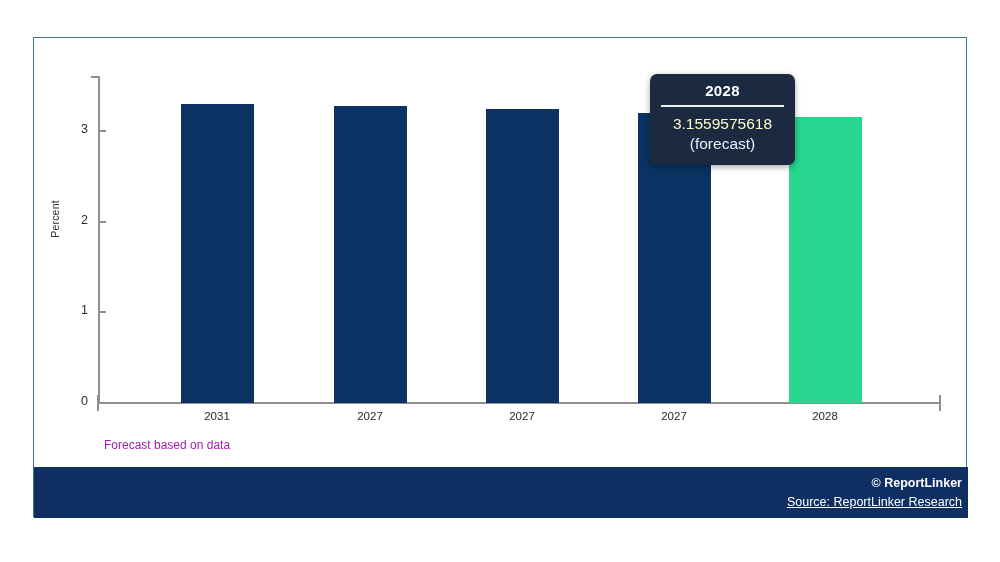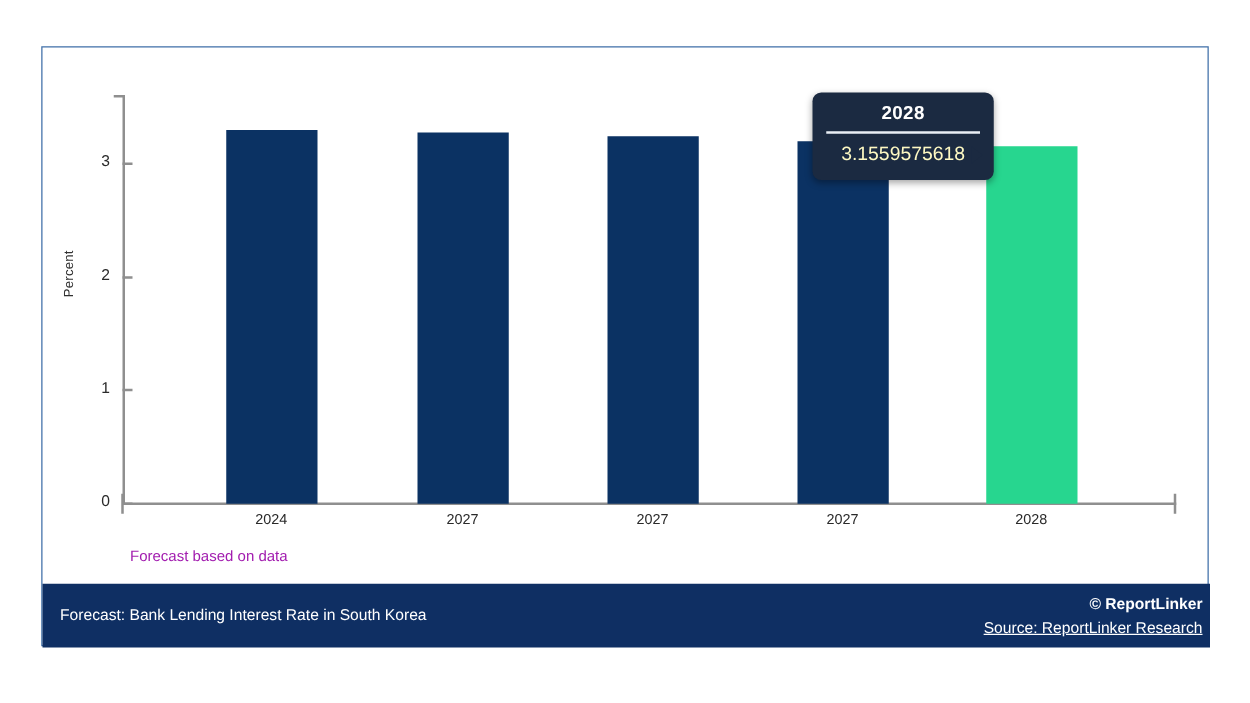--- a/index.html
+++ b/index.html
@@ -263,39 +263,39 @@
       <div class="bar" id="bar-2" style="left: 452px; height: 293.868px;">
         <div class="fill" style="background: rgb(11, 50, 99);"></div>
       </div>
       <div class="bar" id="bar-3" style="left: 604px; height: 290.24px;">
         <div class="fill" style="background: rgb(11, 50, 99);"></div>
       </div>
       <div class="bar" id="bar-4" style="left: 755px; height: 286.245px;">
         <div class="fill" style="background: rgb(39, 214, 143);"></div>
       </div>
 
-      <div class="xtick-label" style="left:123px;">2024</div>
+      <div class="xtick-label" style="left:123px;">2031</div>
       <div class="xtick-label" style="left:276px;">2027</div>
       <div class="xtick-label" style="left:428px;">2027</div>
       <div class="xtick-label" style="left:580px;">2027</div>
       <div class="xtick-label" style="left:731px;">2028</div>
 
       <div class="note">Forecast based on data</div>
 
       <div class="tooltip">
         <div class="tt-title">2028</div>
         <div class="tt-rule"></div>
         <div class="tt-value">3.1559575618</div>
+        <div class="tt-sub">(forecast)</div>
       </div>
       <div class="tooltip-arrow"></div>
 
     </div>
 
     <div class="footer">
-      <div class="footer-left">Forecast: Bank Lending Interest Rate in South Korea</div>
       <div class="footer-right">
         <div class="footer-brand">© ReportLinker</div>
         <div class="footer-source">Source:  ReportLinker Research</div>
       </div>
     </div>
 
   </div>
 </div>
 
 </body></html>

